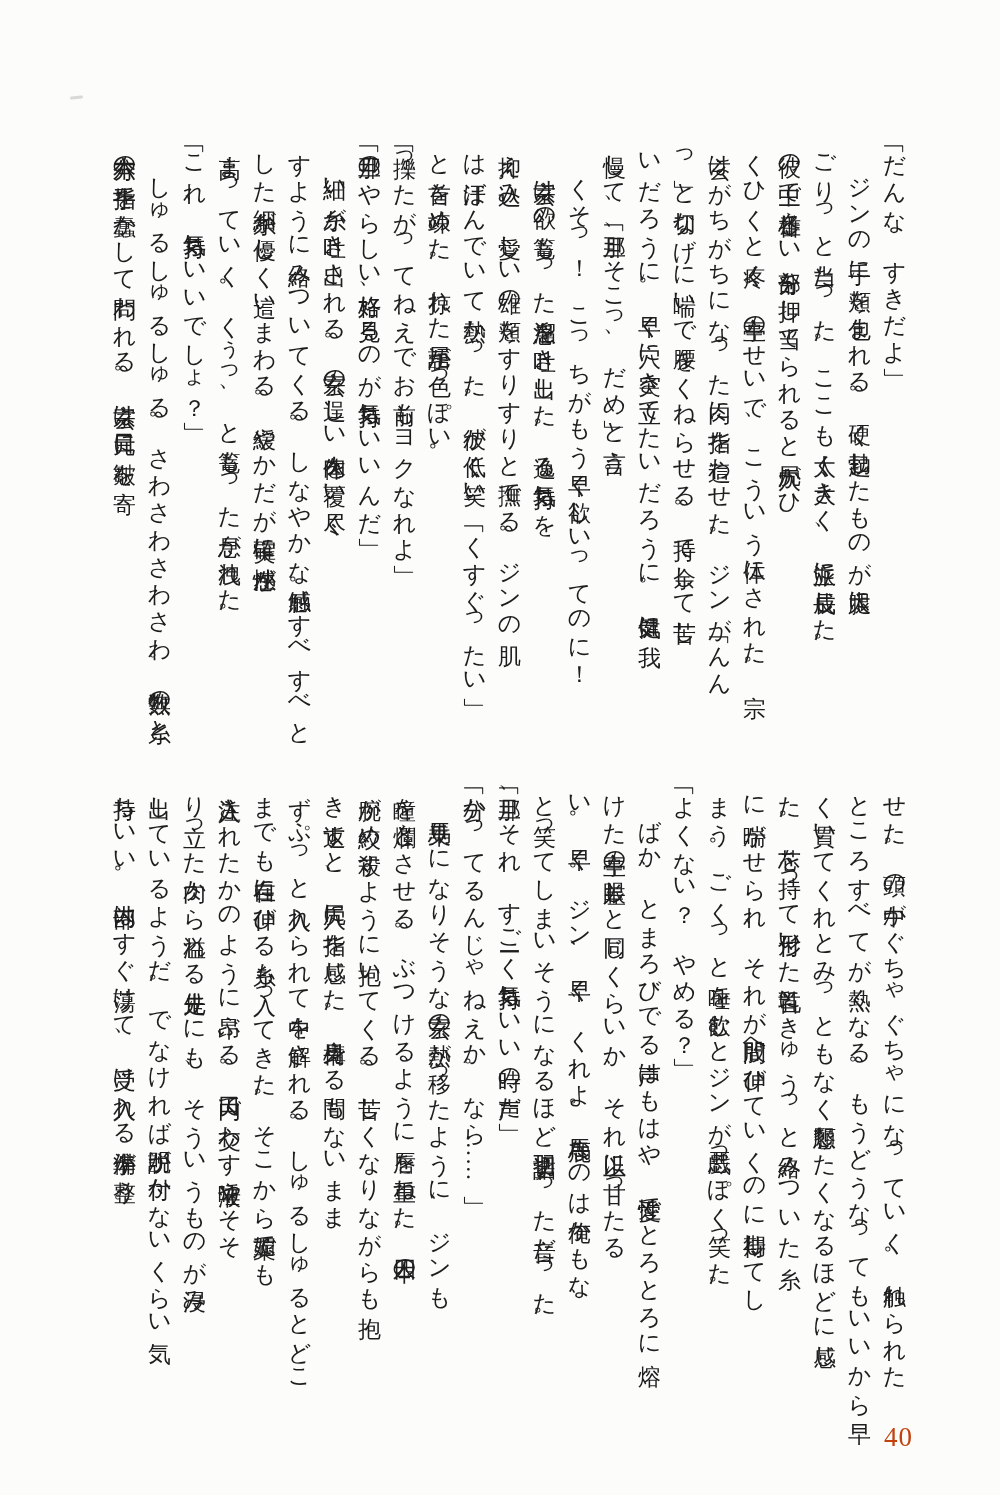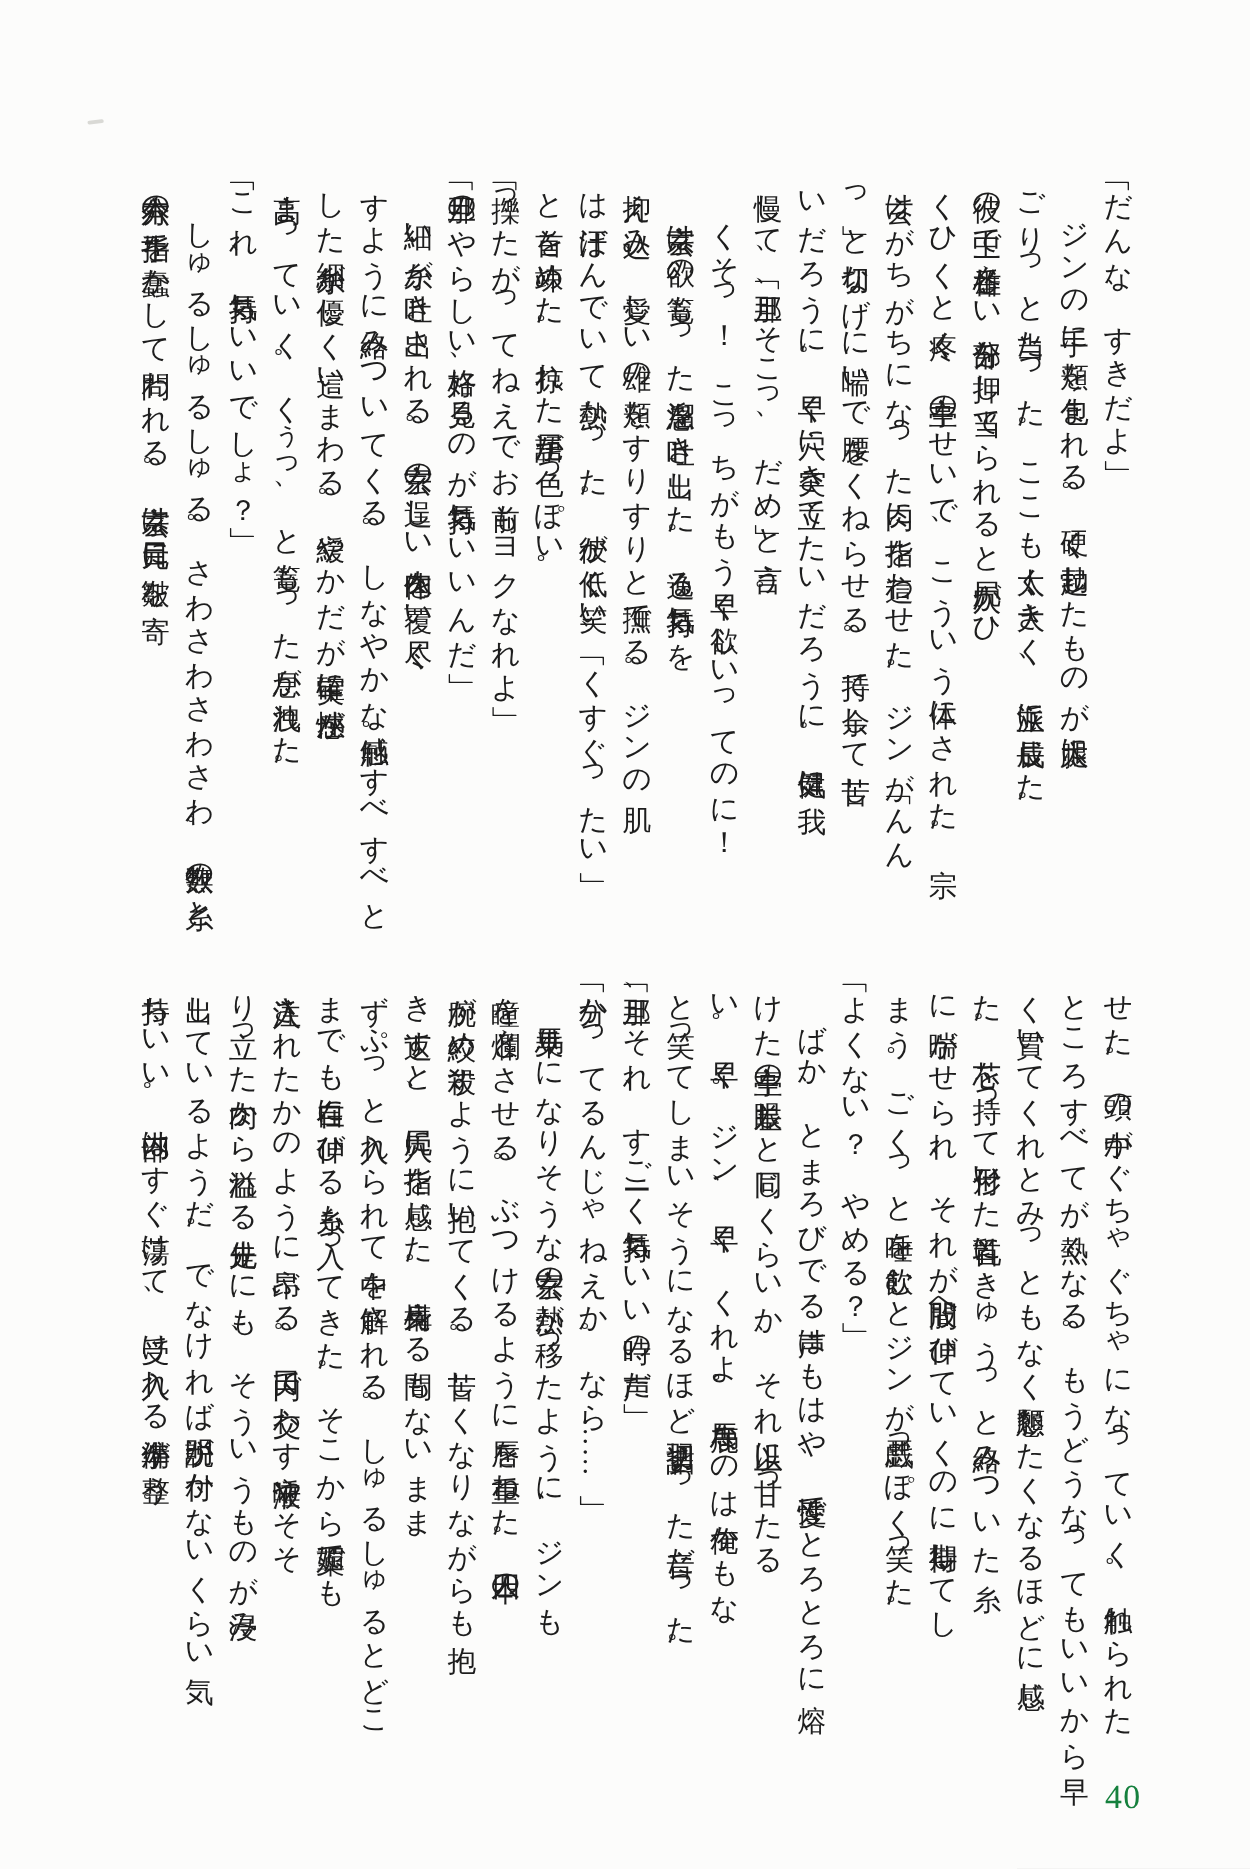--- a/index.html
+++ b/index.html
@@ -31,21 +31,21 @@
   .block-bottom { top: 780px; }
   .line {
     white-space: nowrap;
   }
   .page-number {
     position: absolute;
     left: 884px;
     top: 1422px;
     font-size: 27px;
     letter-spacing: 1px;
-    color: #15803d;
+    color: #c2410c;
   }
   .scan-artifact {
     position: absolute;
     left: 70px;
     top: 96px;
     width: 13px;
     height: 3px;
     background: #cfcfcc;
     border-radius: 2px;
     transform: rotate(-6deg);

